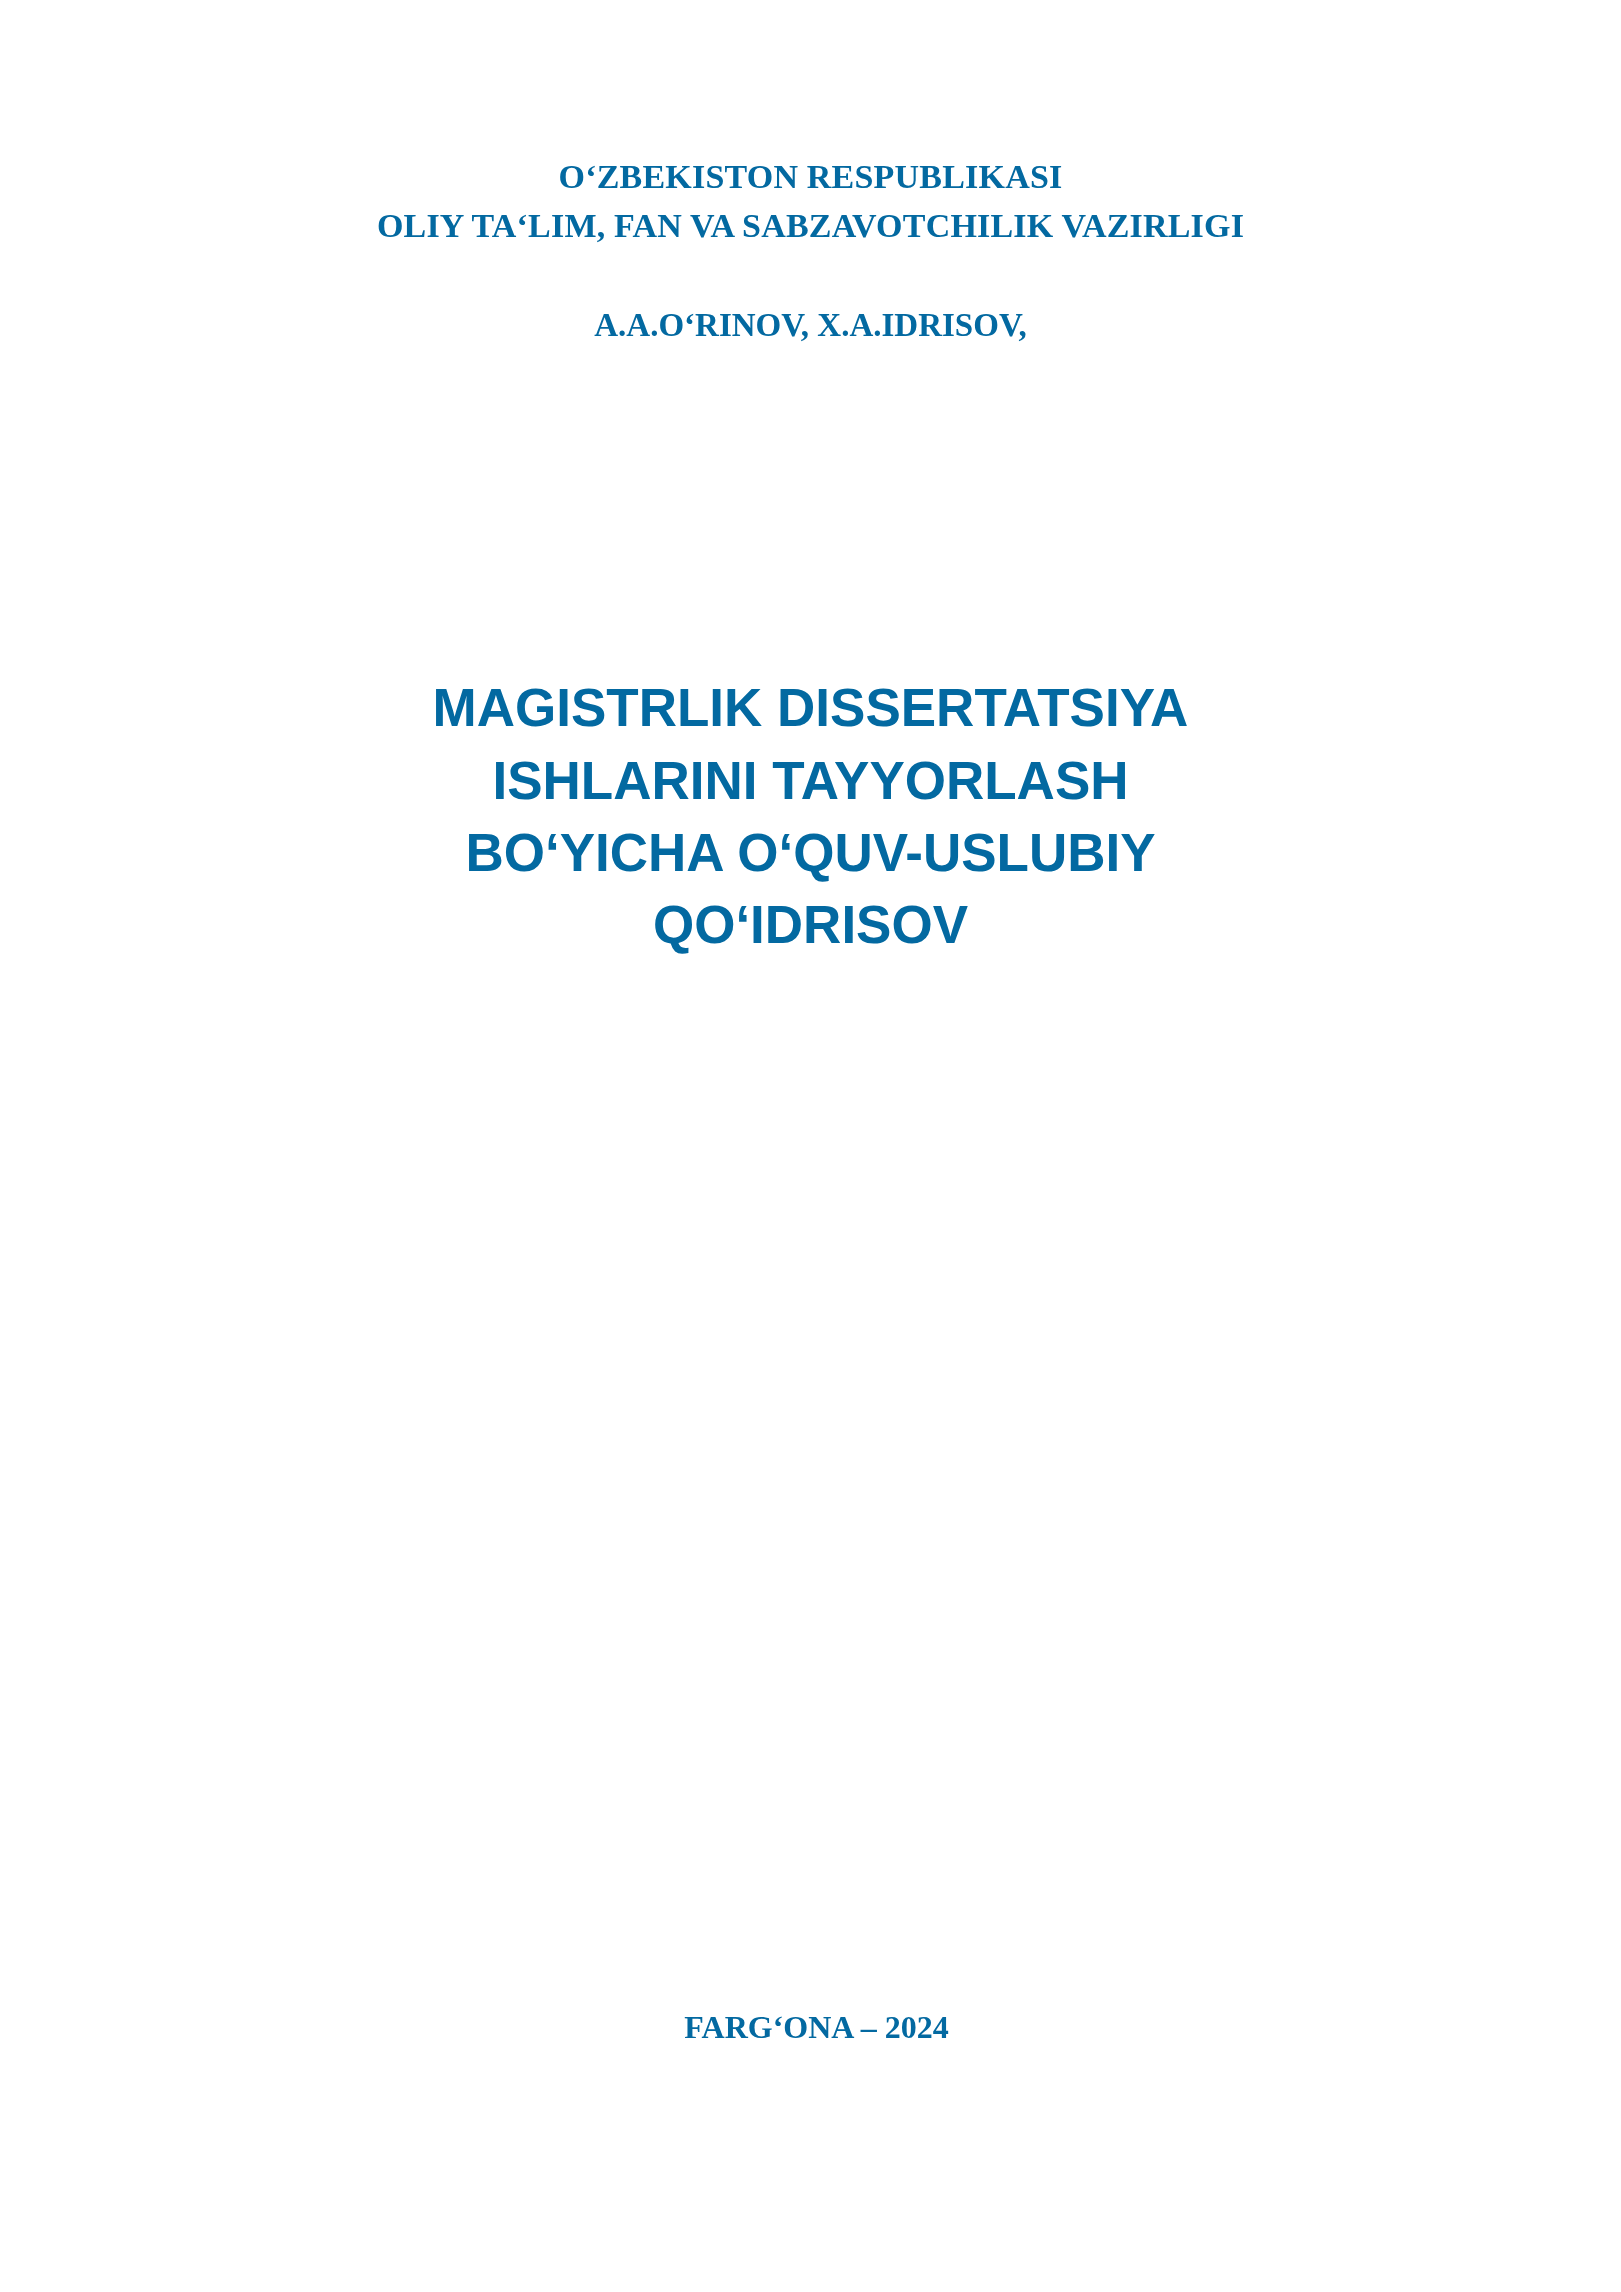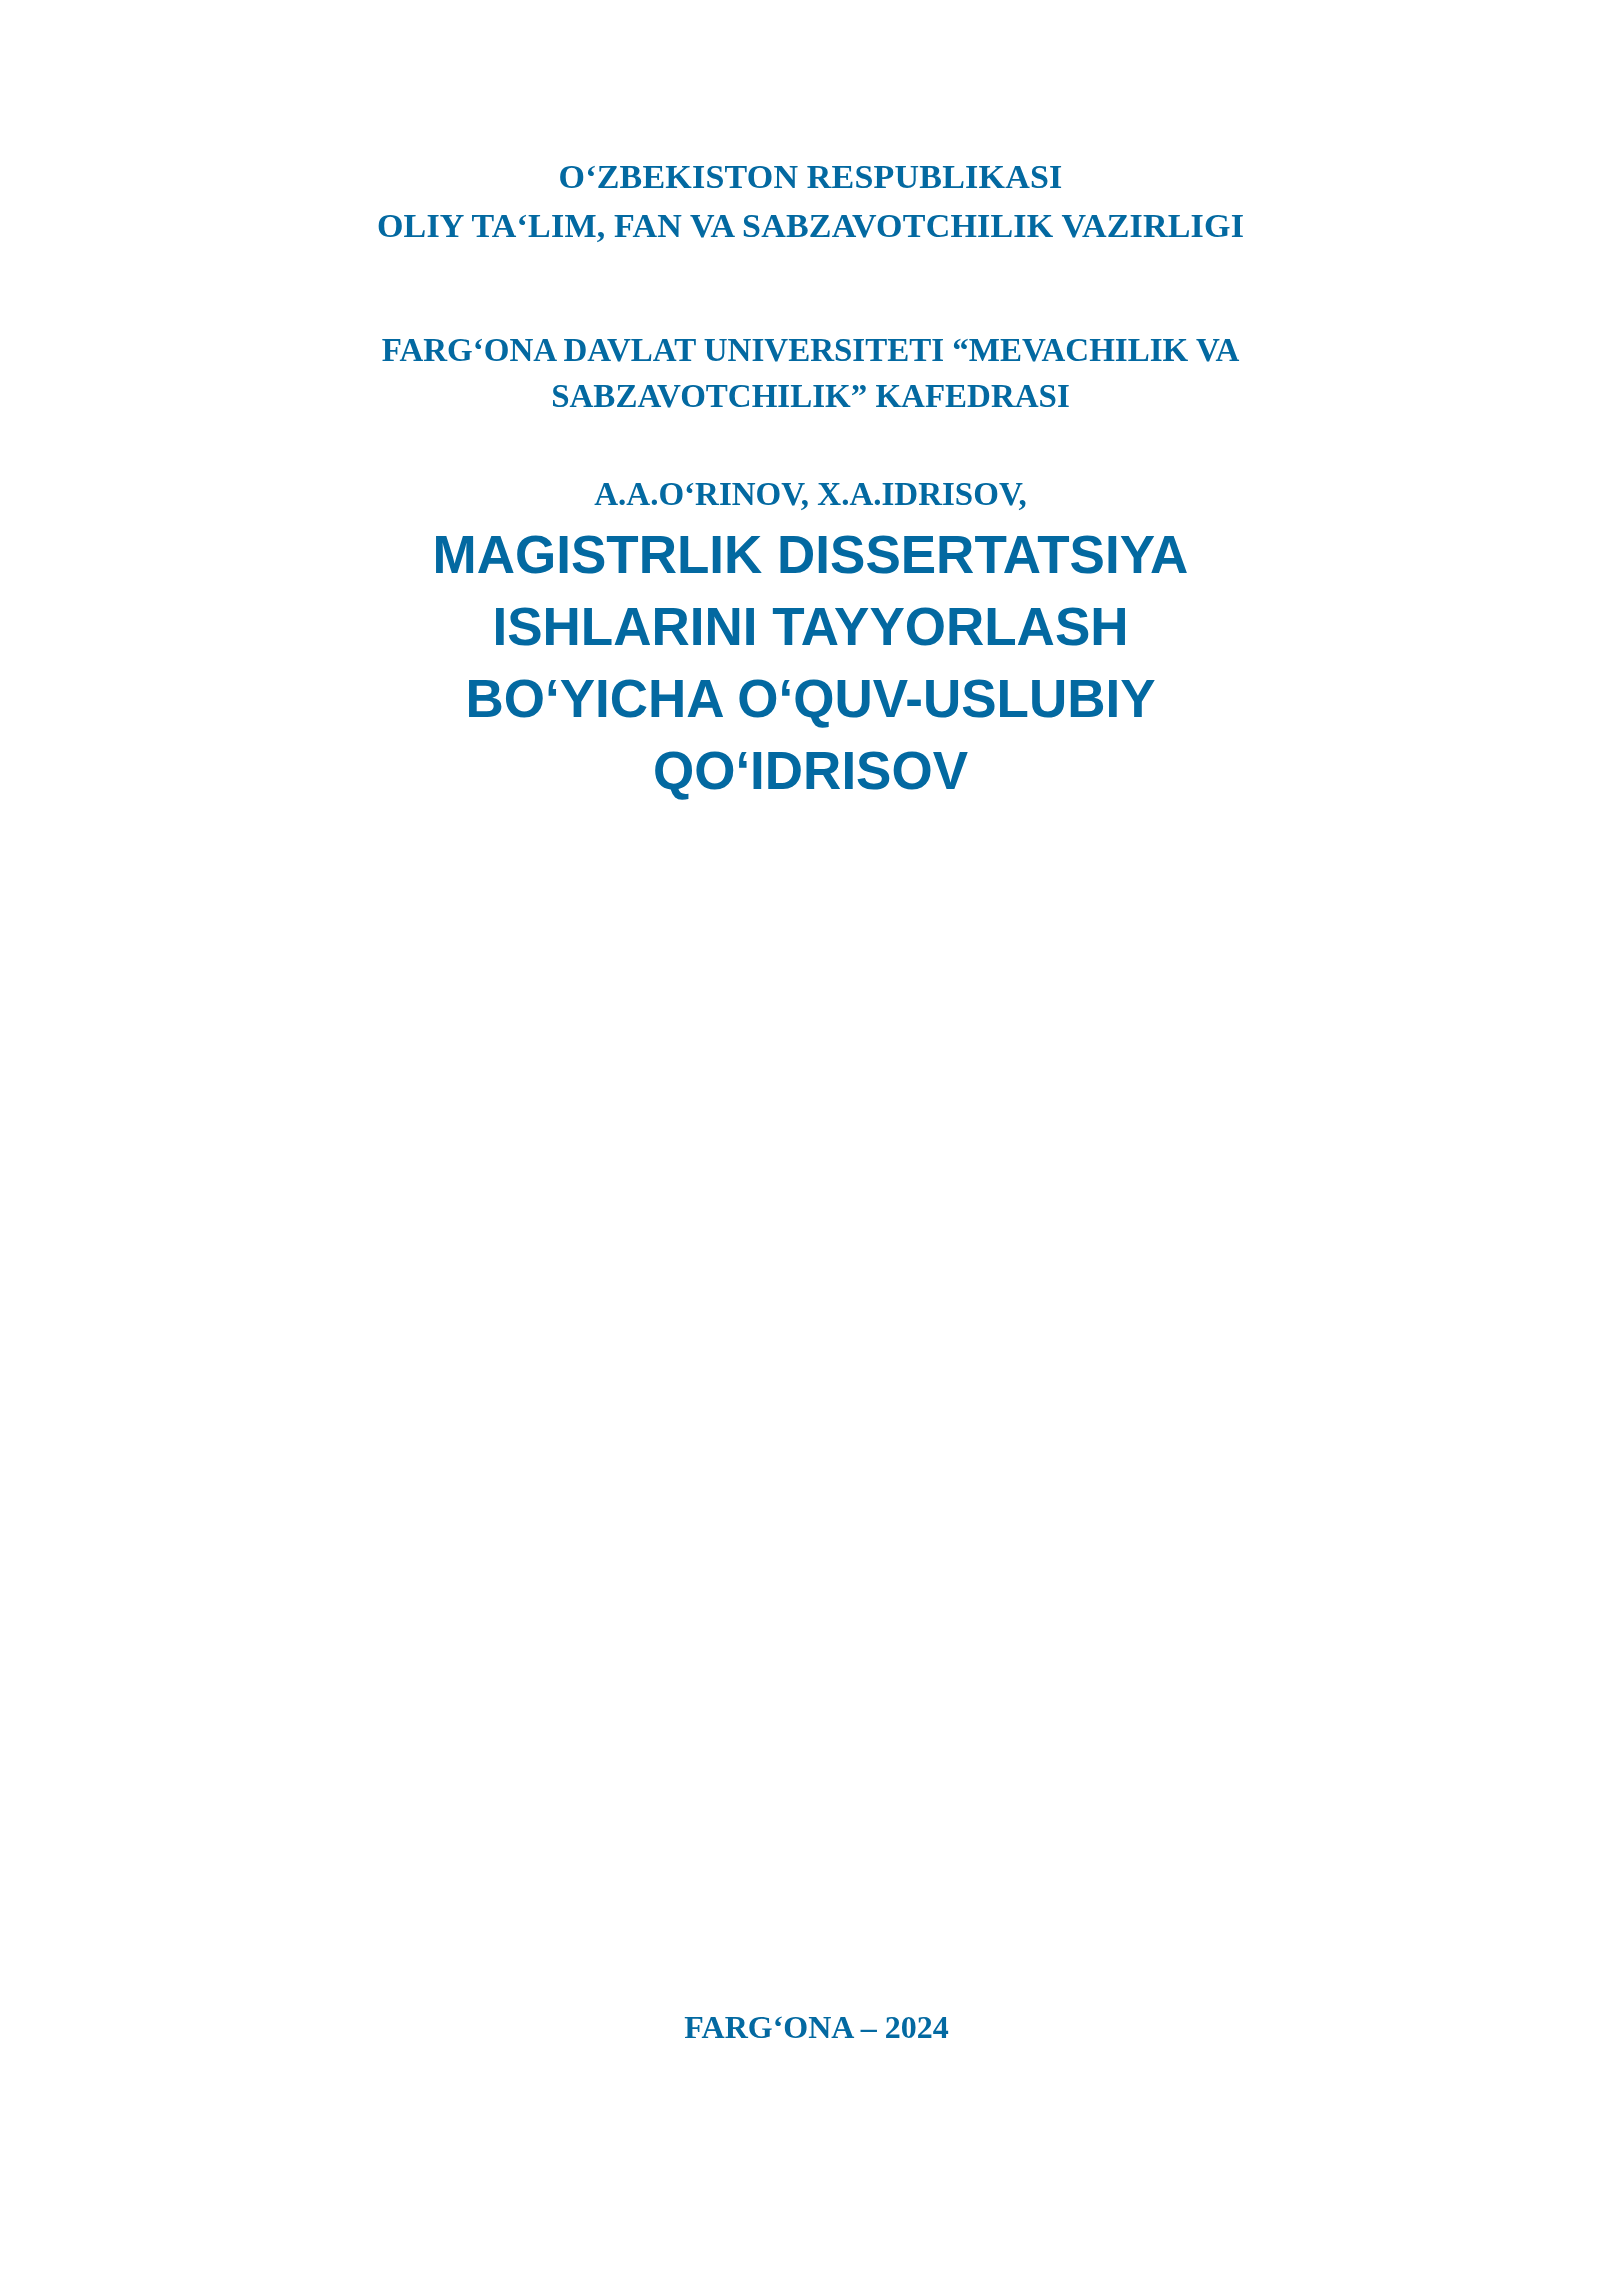--- a/index.html
+++ b/index.html
@@ -53,20 +53,21 @@
     text-align: center;
   }
   .authors-line {
     font-weight: bold;
     font-size: 33px;
     line-height: 1.45;
     margin-top: 31px;
   }
 
   .title-block {
+    margin-top: 323px;
     text-align: center;
   }
   .title-line {
     font-family: "Liberation Sans", sans-serif;
     font-weight: bold;
     font-size: 53px;
     line-height: 1.36;
     letter-spacing: 0px;
   }
 
@@ -87,24 +88,20 @@
 <body>
 
 <div class="page">
   <div class="content">
 
     <div class="ministry-block">
       <div class="ministry-line">O‘ZBEKISTON RESPUBLIKASI</div>
       <div class="ministry-line">OLIY TA‘LIM,  FAN VA SABZAVOTCHILIK VAZIRLIGI</div>
     </div>
 
-    <div class="faculty-block">
-      <div class="faculty-line">FARG‘ONA DAVLAT UNIVERSITETI “MEVACHILIK VA</div>
-      <div class="faculty-line">SABZAVOTCHILIK” KAFEDRASI</div>
-    </div>
 
     <div class="authors-block">
       <div class="authors-line">A.A.O‘RINOV, X.A.IDRISOV,</div>
     </div>
 
     <div class="title-block">
       <div class="title-line">MAGISTRLIK DISSERTATSIYA</div>
       <div class="title-line">ISHLARINI TAYYORLASH</div>
       <div class="title-line">BO‘YICHA O‘QUV-USLUBIY</div>
       <div class="title-line">QO‘IDRISOV</div>

